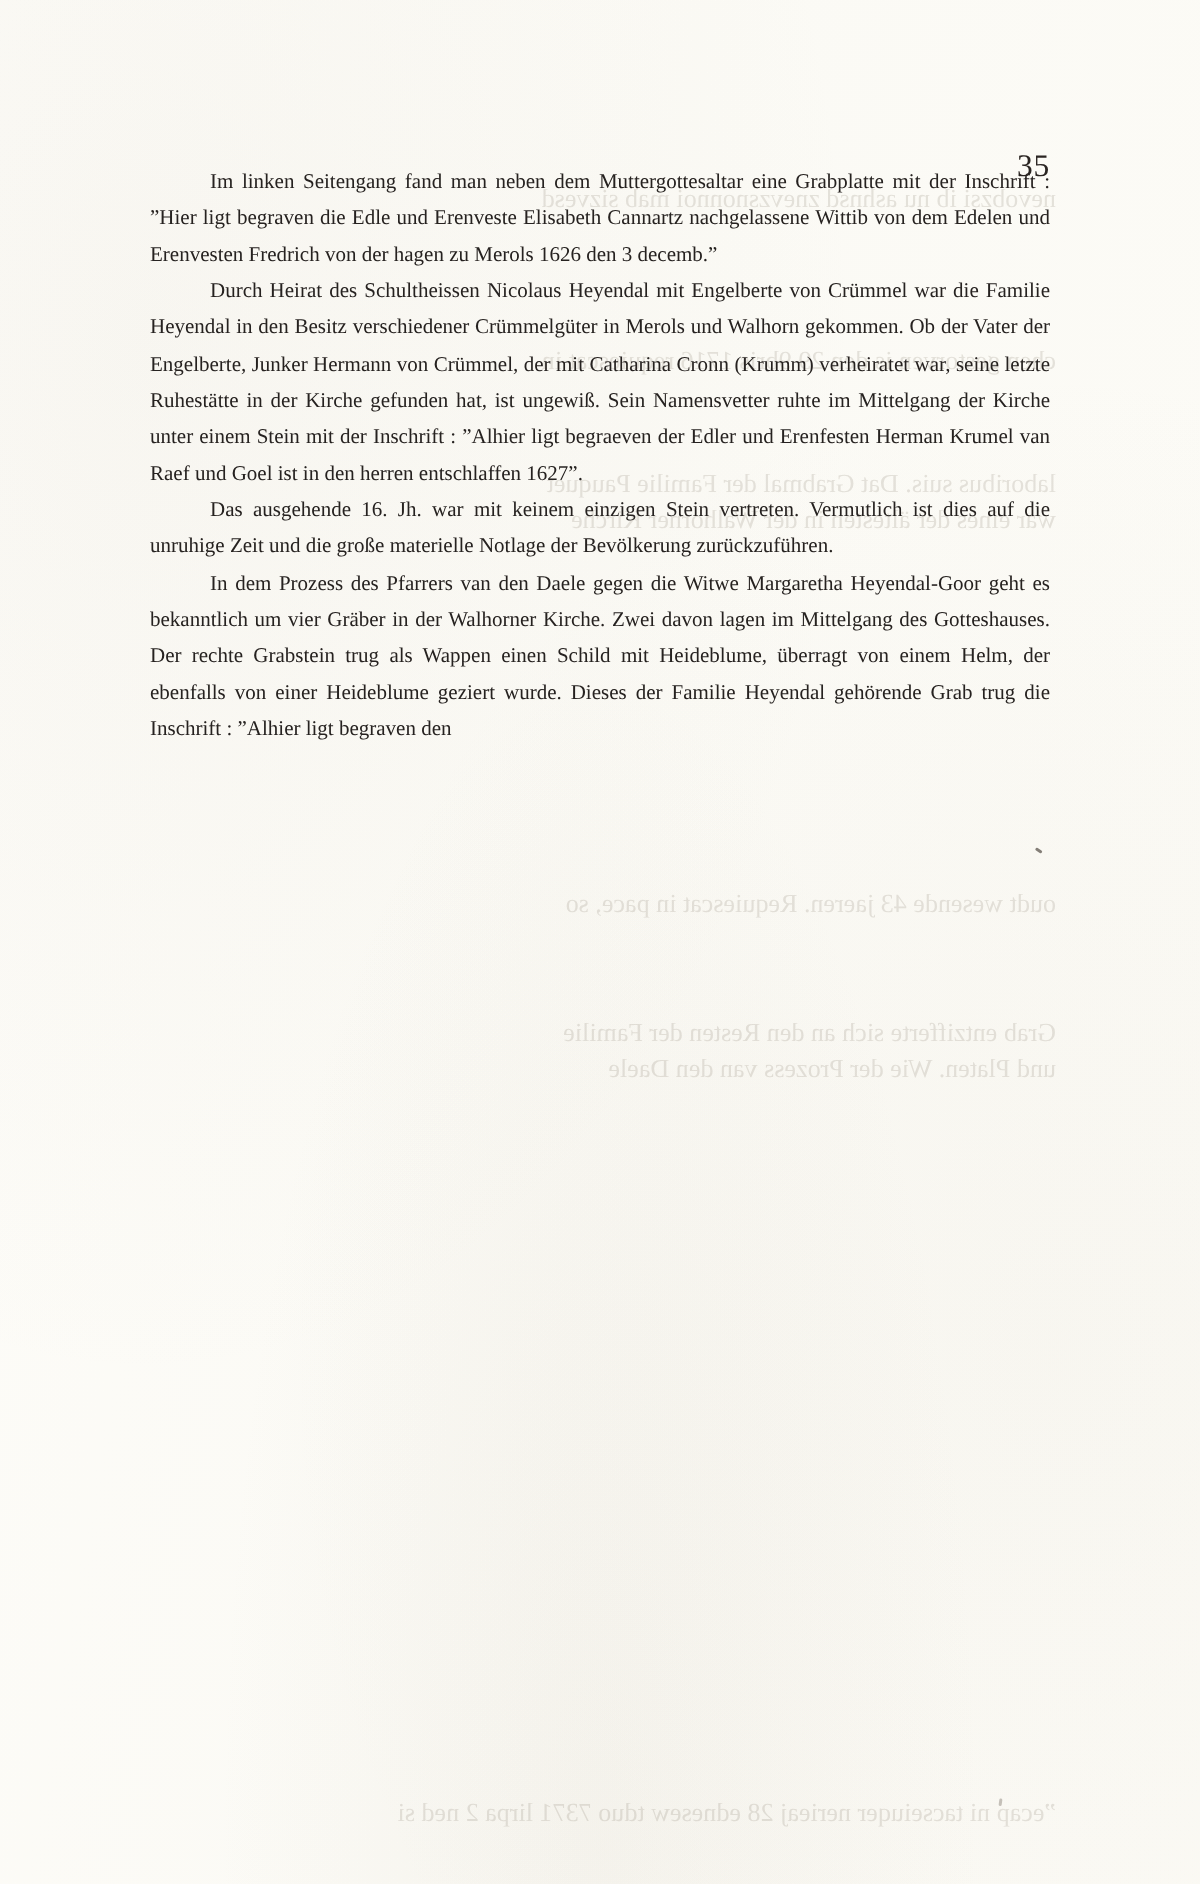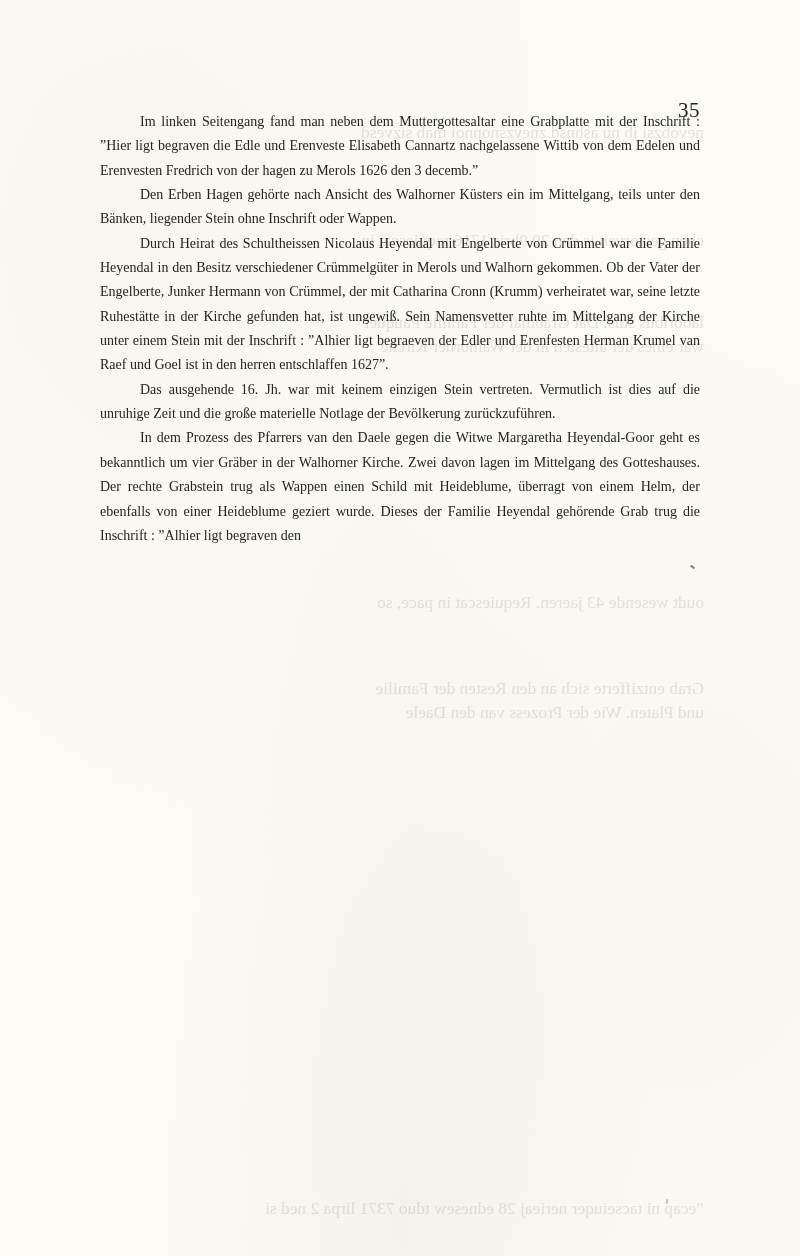--- a/index.html
+++ b/index.html
@@ -128,21 +128,20 @@
     <div class="bleed" style="top:590px">oudt wesende 43 jaeren. Requiescat in pace, so</div>
     <div class="bleed" style="top:676px">Grab entzifferte sich an den Resten der Familie</div>
     <div class="bleed" style="top:700px">und Platen. Wie der Prozess van den Daele</div>
     <div class="bleed" style="top:1196px">”ecap ni tacseiuqer nerieaj 28 ednesew tduo 7371 lirpa 2 ned si</div>
   </div>
 
   <div class="folio">35</div>
 
   <div class="textblock">
     <p>Im linken Seitengang fand man neben dem Muttergottesaltar eine Grabplatte mit der Inschrift : ”Hier ligt begraven die Edle und Erenveste Elisabeth Cannartz nachgelassene Wittib von dem Edelen und Erenvesten Fredrich von der hagen zu Merols 1626 den 3 decemb.”</p>
-    <p class="cont">Den Erben Hagen gehörte nach Ansicht des Walhorner Küsters ein im Mittelgang, teils unter den Bänken, liegender Stein ohne Inschrift oder Wappen.</p>
     <p class="cont">Durch Heirat des Schultheissen Nicolaus Heyendal mit Engelberte von Crümmel war die Familie Heyendal in den Besitz verschiedener Crümmelgüter in Merols und Walhorn gekommen. Ob der Vater der Engelberte, Junker Hermann von Crümmel, der mit Catharina Cronn (Krumm) verheiratet war, seine letzte Ruhestätte in der Kirche gefunden hat, ist ungewiß. Sein Namensvetter ruhte im Mittelgang der Kirche unter einem Stein mit der Inschrift : ”Alhier ligt begraeven der Edler und Erenfesten Herman Krumel van Raef und Goel ist in den herren entschlaffen 1627”.</p>
     <p class="cont">Das ausgehende 16. Jh. war mit keinem einzigen Stein vertreten. Vermutlich ist dies auf die unruhige Zeit und die große materielle Notlage der Bevölkerung zurückzuführen.</p>
     <p class="cont">In dem Prozess des Pfarrers van den Daele gegen die Witwe Margaretha Heyendal-Goor geht es bekanntlich um vier Gräber in der Walhorner Kirche. Zwei davon lagen im Mittelgang des Gotteshauses. Der rechte Grabstein trug als Wappen einen Schild mit Heideblume, überragt von einem Helm, der ebenfalls von einer Heideblume geziert wurde. Dieses der Familie Heyendal gehörende Grab trug die Inschrift : ”Alhier ligt begraven den</p>
   </div>
 
   <div class="ink-fleck"></div>
   <div class="ink-fleck two"></div>
 
 </div>
 

